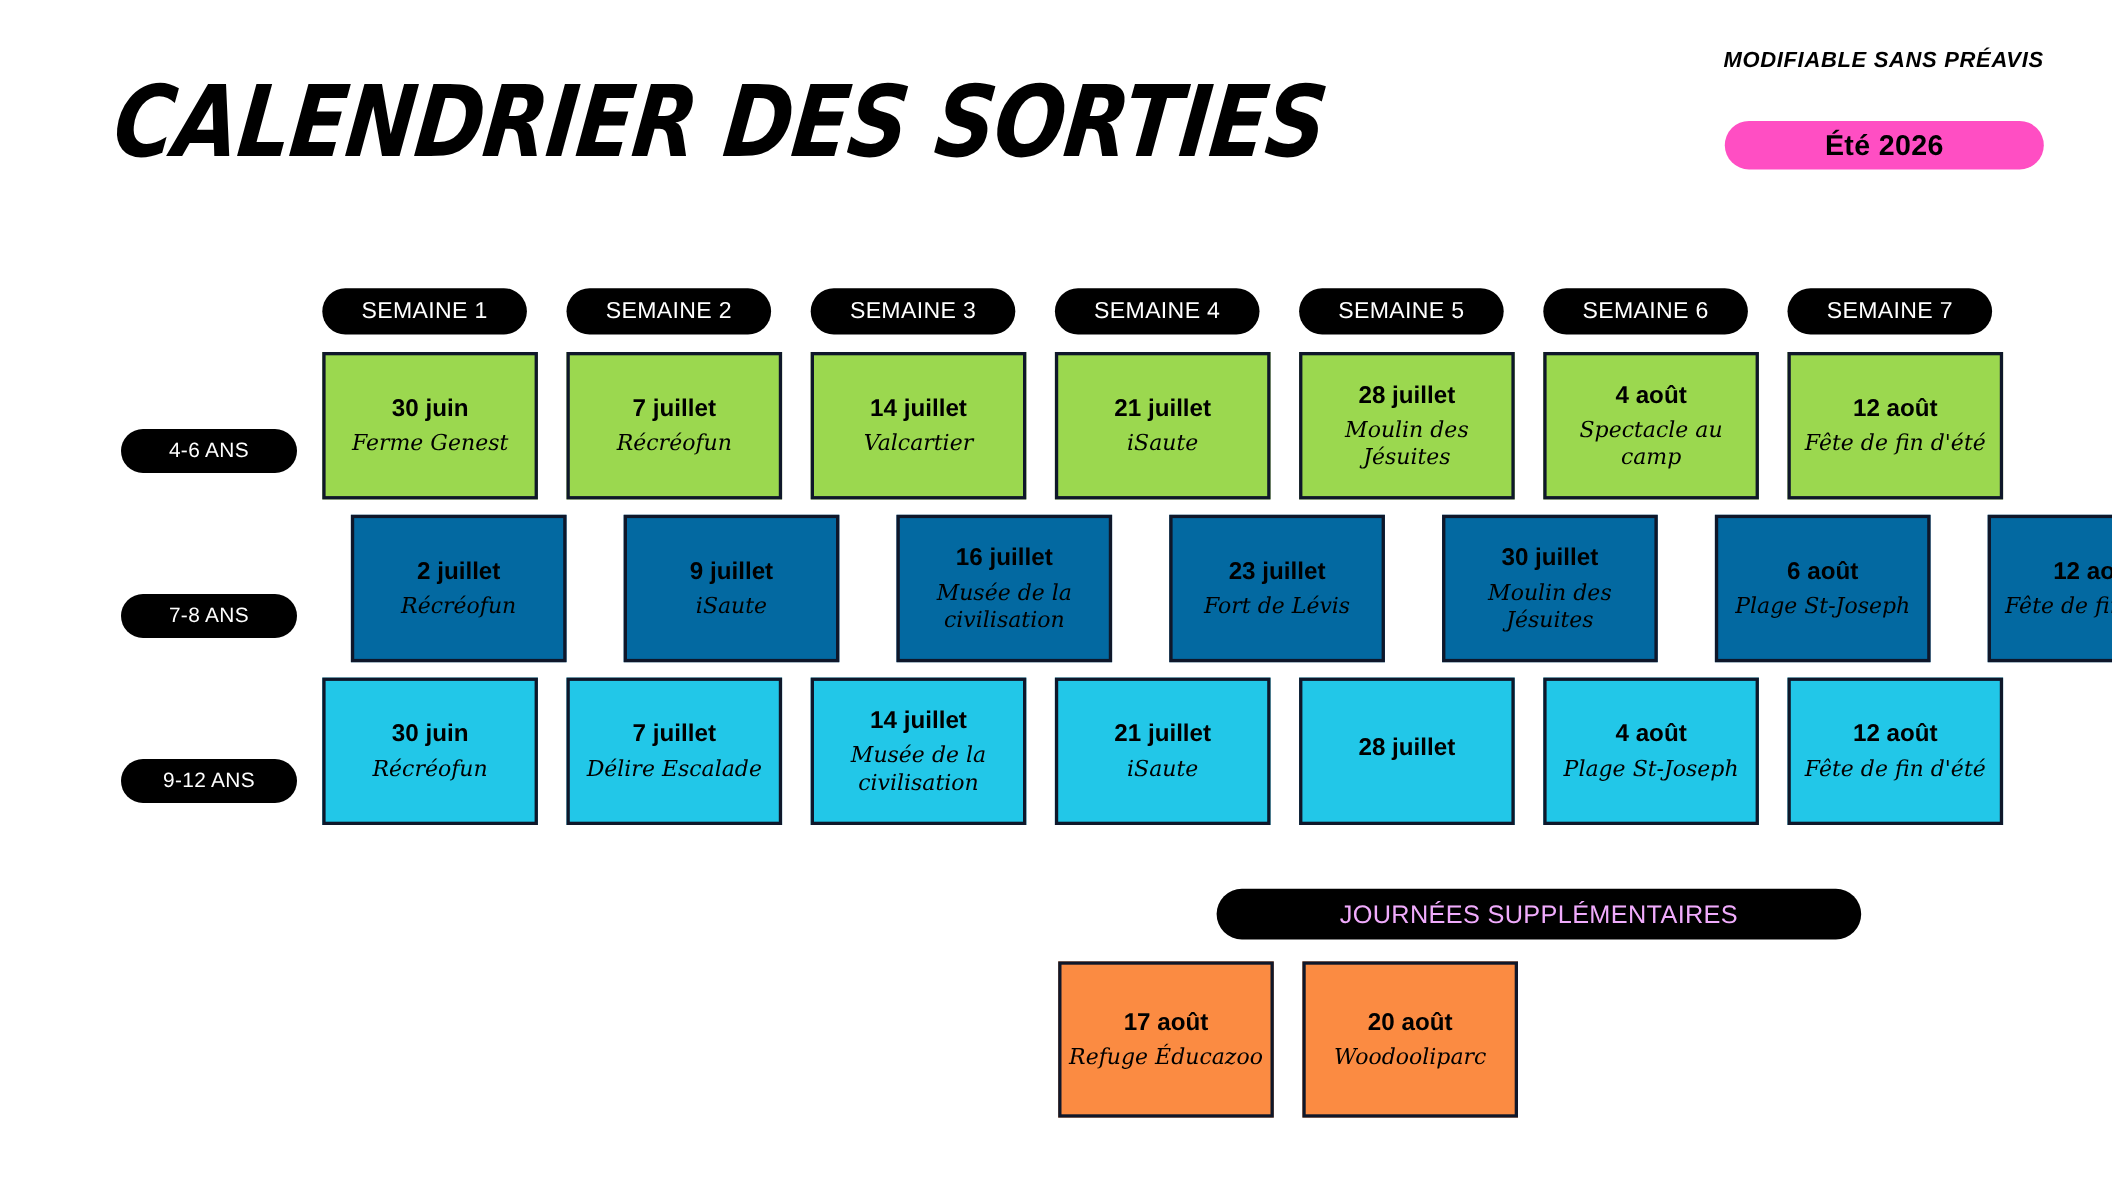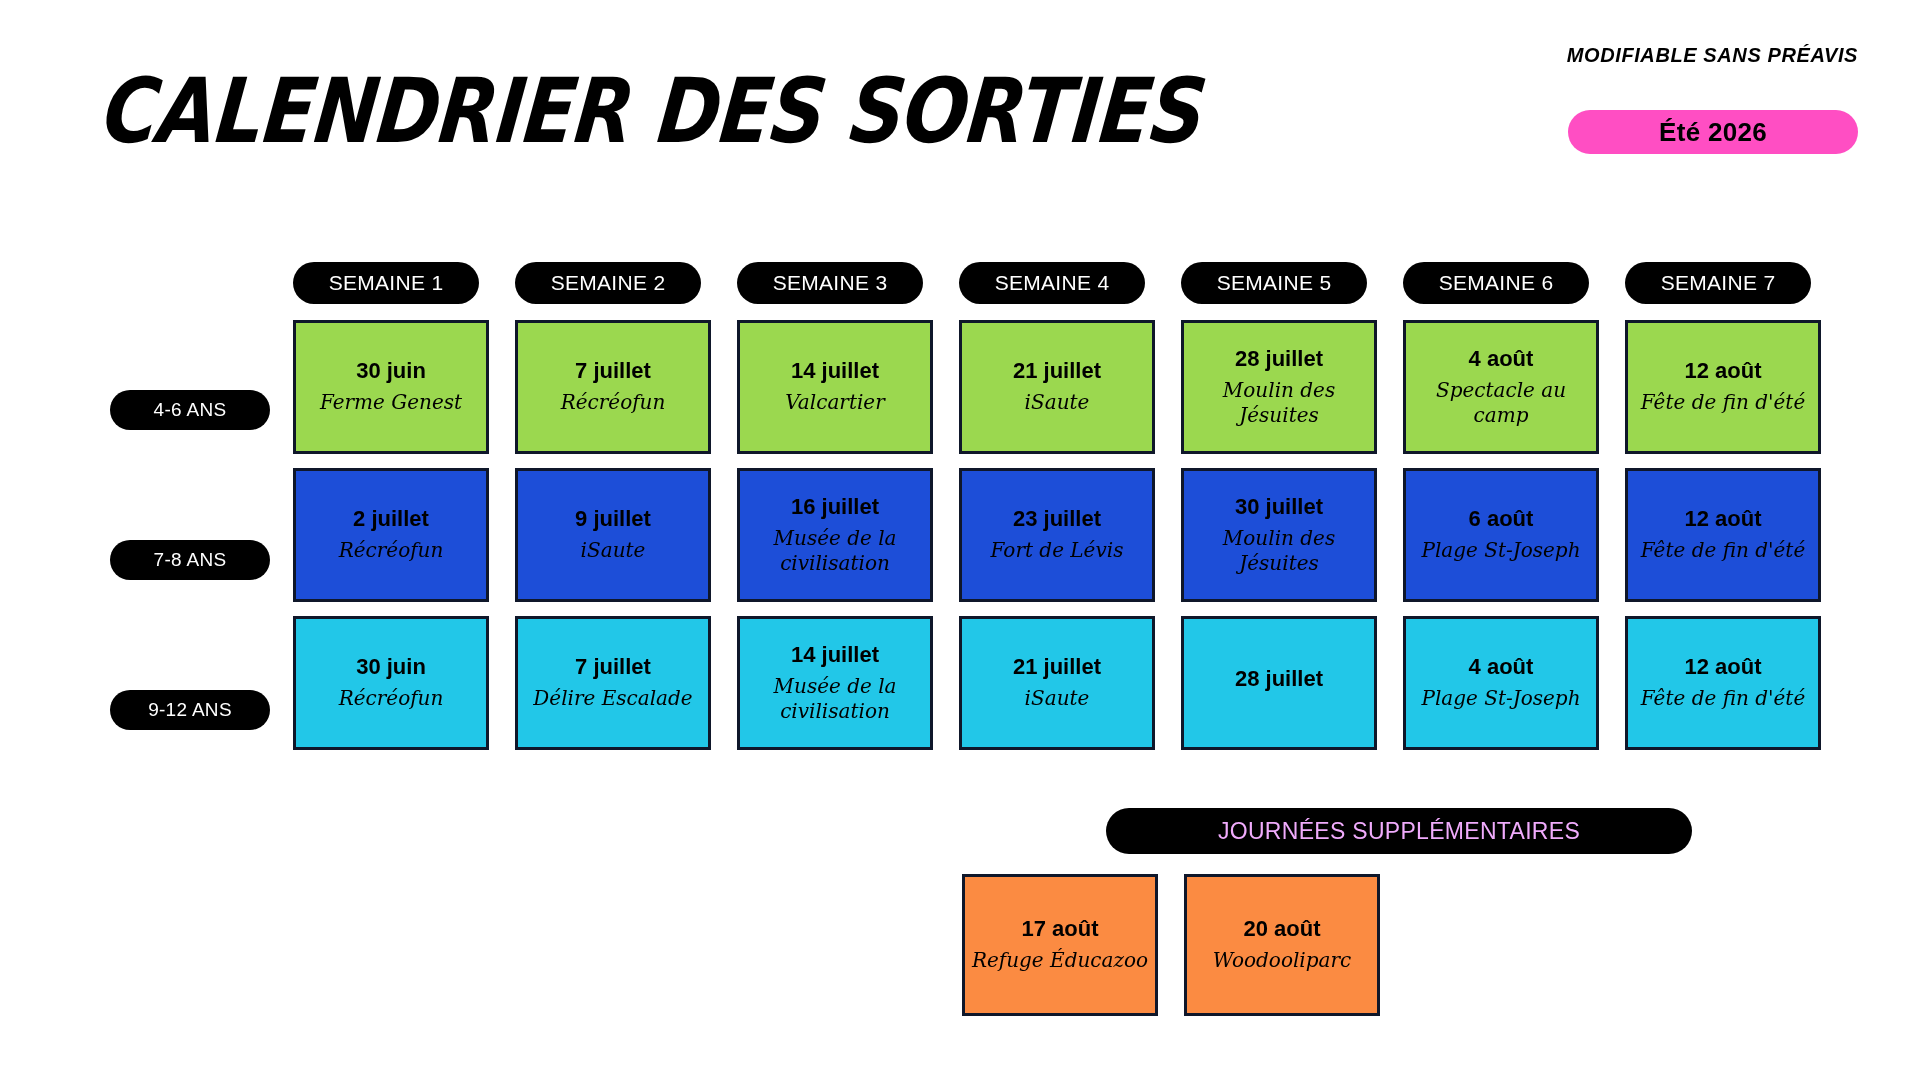--- a/index.html
+++ b/index.html
@@ -147,21 +147,21 @@
   .cell .activity {
     font-family: "DejaVu Serif", serif;
     font-style: italic;
     font-size: 20px;
     font-weight: 400;
     color: #000000;
     line-height: 1.22;
   }
 
   .green  { background: #9bd84f; }
-  .yellow { background: #1d4ed8; }
+  .yellow { background: #0369a1; margin-left: 26px; }
   .cyan   { background: #22c7e8; }
   .orange { background: #fb8b42; }
 
   
   .extra-pill {
     position: absolute;
     left: 1106px;
     top: 808px;
     width: 586px;
     height: 46px;

